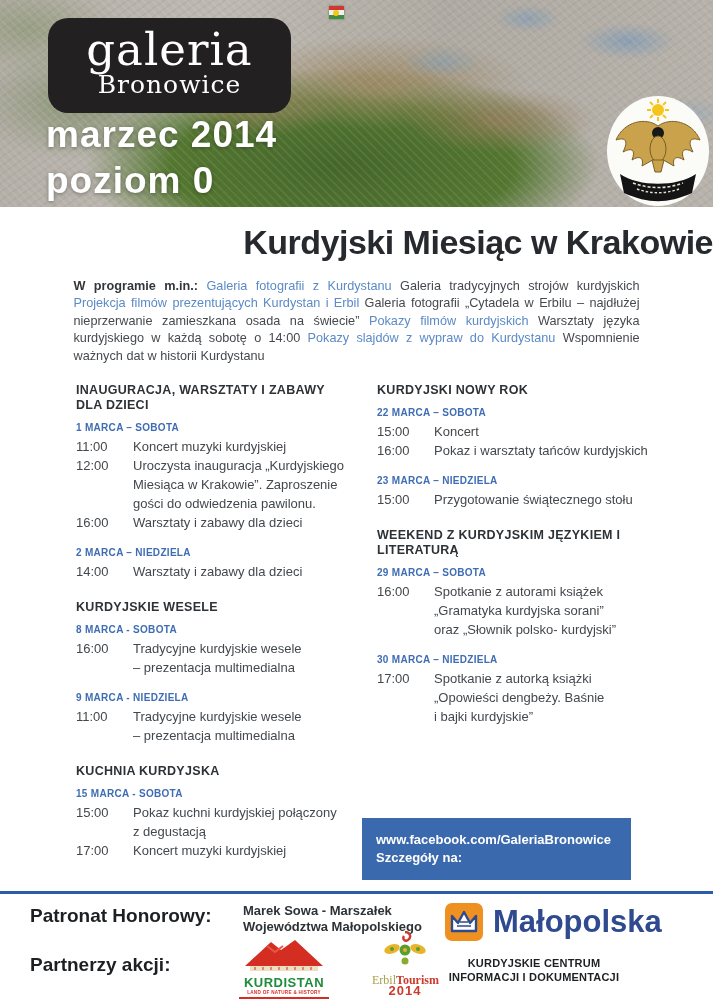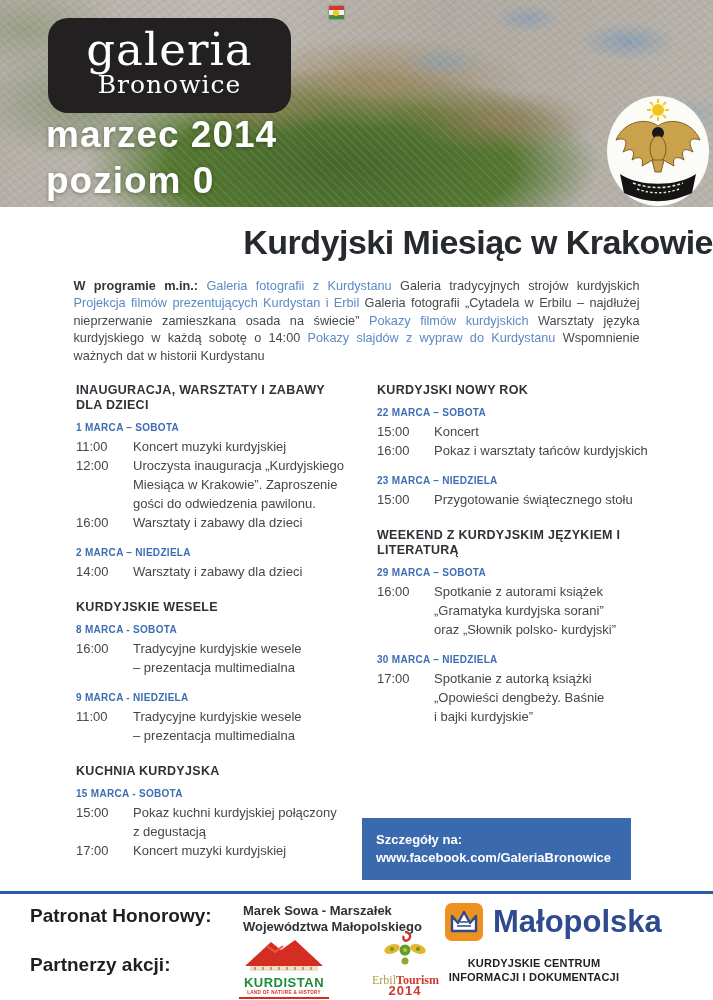--- a/index.html
+++ b/index.html
@@ -239,22 +239,22 @@
               <div class="ev-desc">Spotkanie z autorką książki
 „Opowieści dengbeży. Baśnie
 i bajki kurdyjskie”</div>
             </div>
           </div>
         </div>
       </div>
   </div>
 
   <div class="fb-box">
+    <div>www.facebook.com/GaleriaBronowice</div>
     <div>Szczegóły na:</div>
-    <div>www.facebook.com/GaleriaBronowice</div>
   </div>
 
   <div class="footer-line"></div>
 
   <div class="patronat-label">Patronat Honorowy:</div>
   <div class="patronat-name">Marek Sowa - Marszałek
 Województwa Małopolskiego</div>
 
   <div class="malopolska">
     <svg width="38" height="38" viewBox="0 0 38 38">

